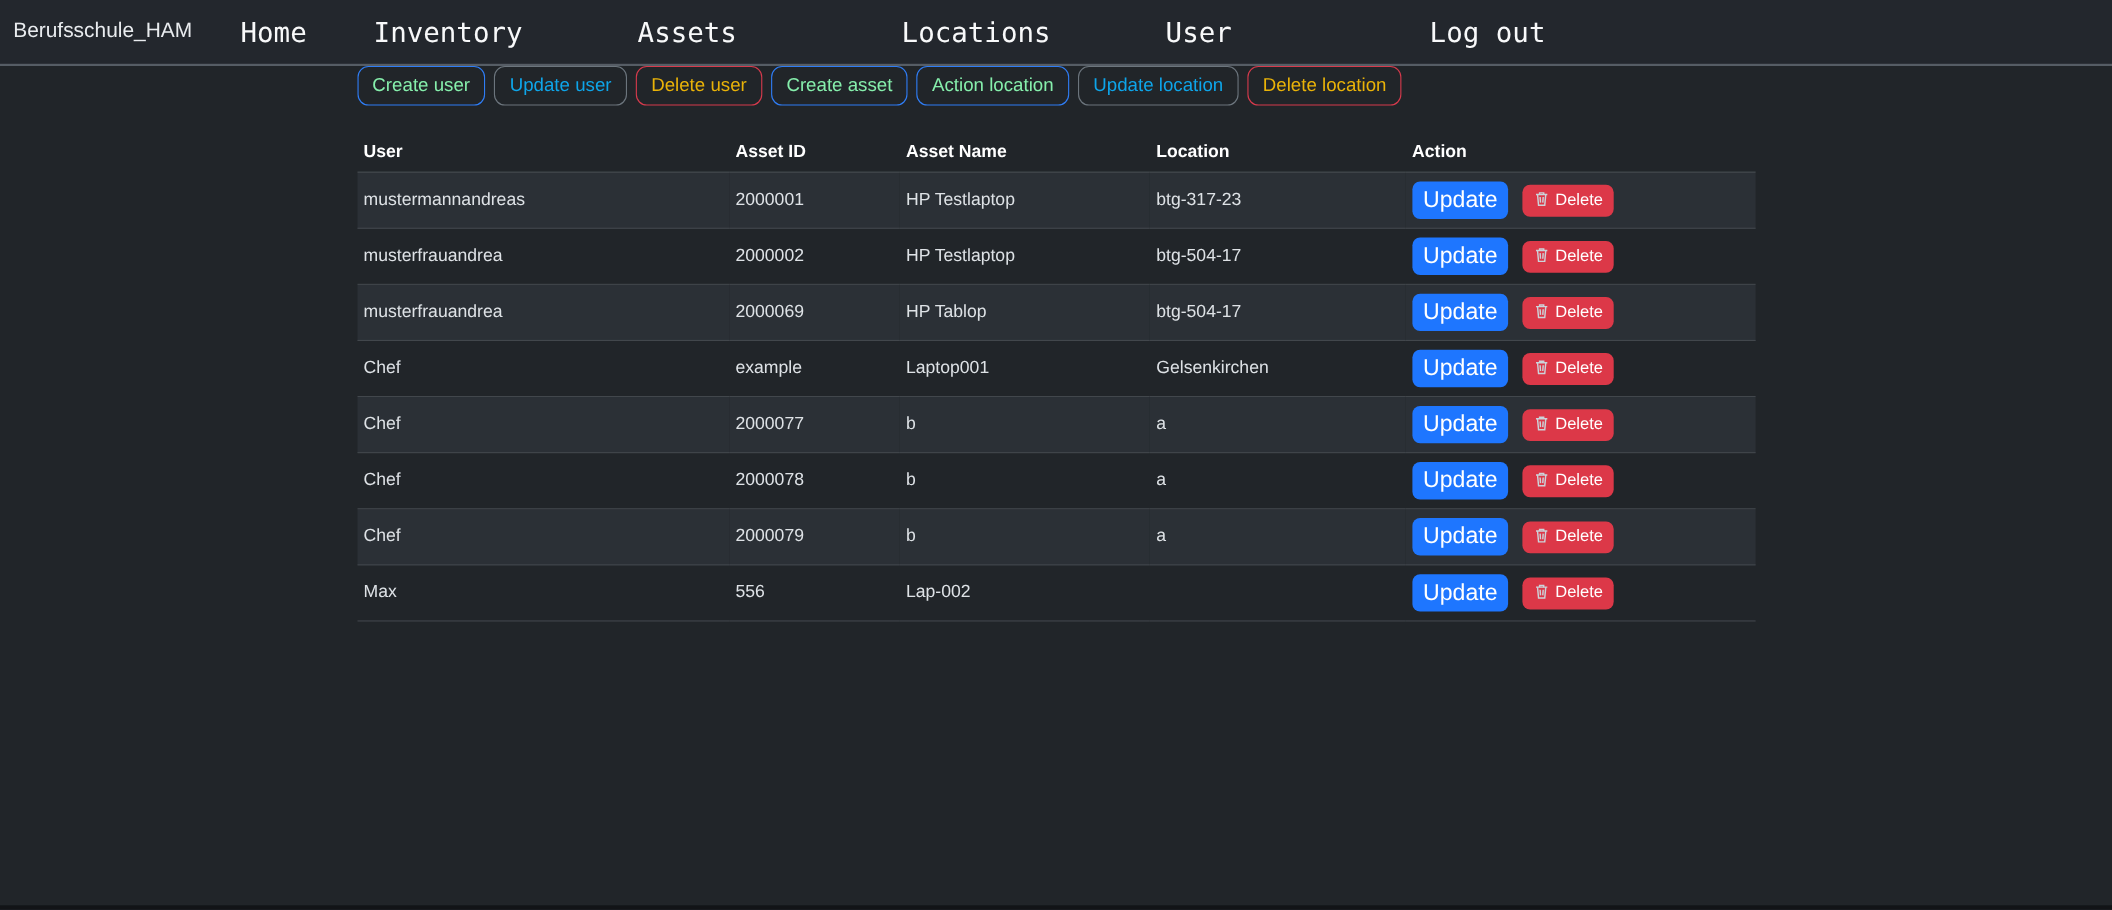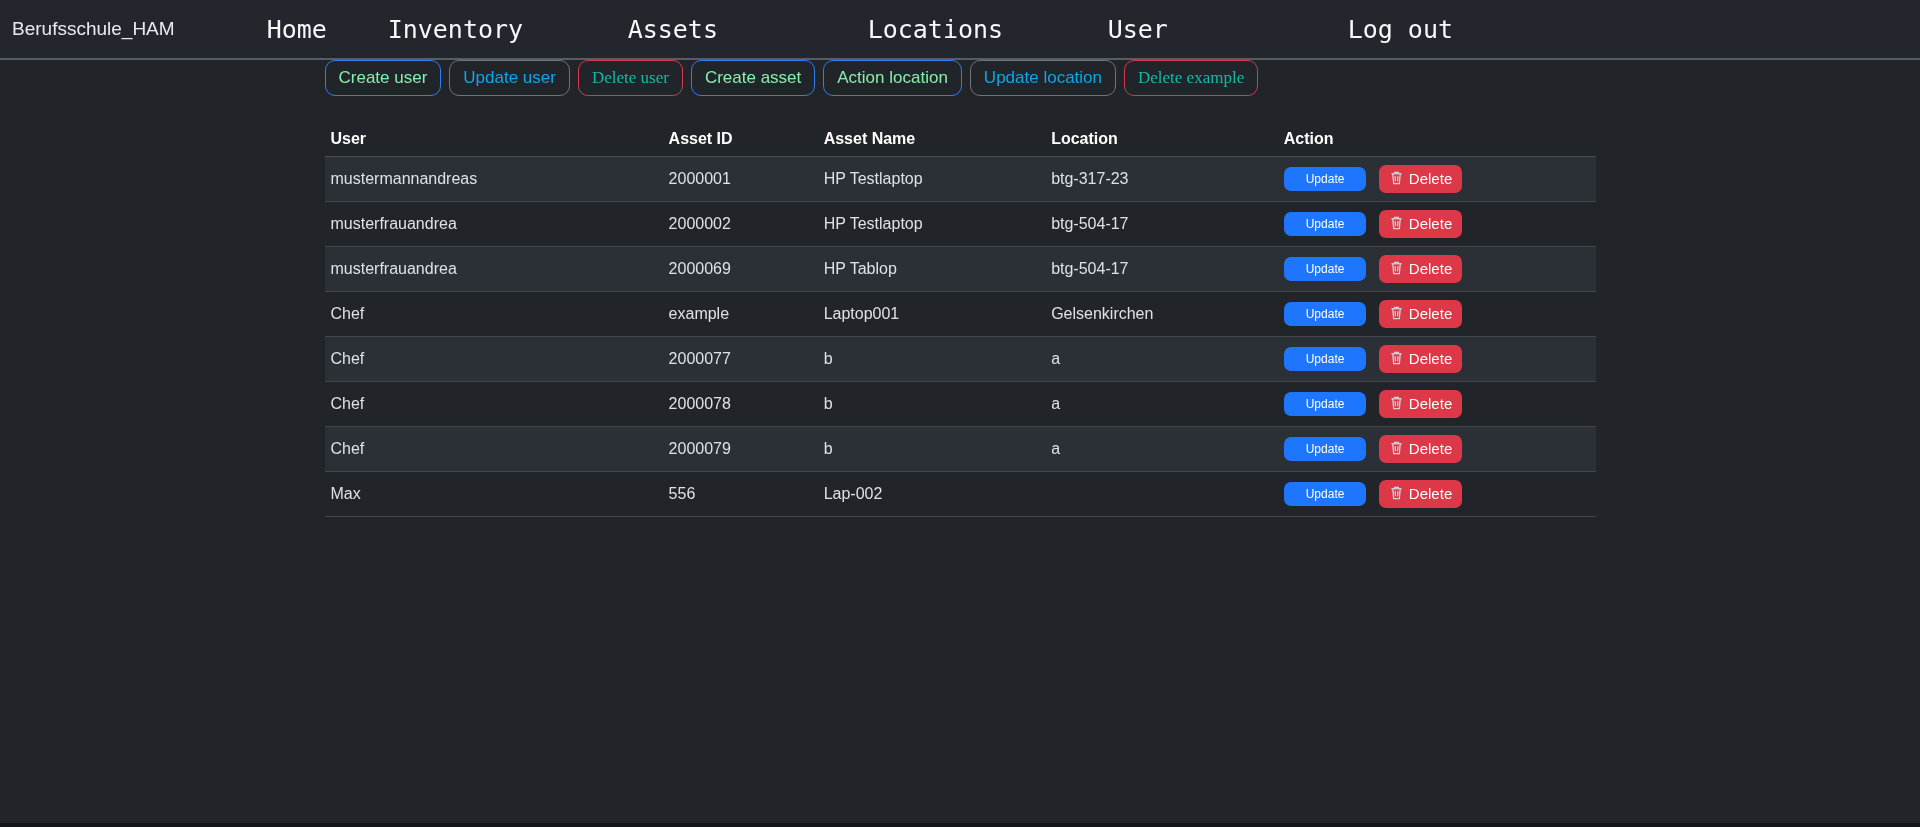--- a/index.html
+++ b/index.html
@@ -23,21 +23,20 @@
   }
   .brand {
     font-size: 19px;
     color: #e9ecef;
     white-space: nowrap;
     cursor: pointer;
   }
   .nav-list {
     list-style: none;
     display: flex;
-    margin-left: 48px;
   }
   .nav-list li { width: 240px; }
   .nav-list li:first-child { width: 121px; }
   .nav-link {
     font-family: "DejaVu Sans Mono", monospace;
     font-size: 25px;
     color: #f8f9fa;
     text-decoration: none;
     cursor: pointer;
     white-space: nowrap;
@@ -61,21 +60,21 @@
     border: 1px solid;
     border-radius: 10px;
     padding: 7px 13px;
     font-size: 17px;
     font-family: "Liberation Sans", sans-serif;
     cursor: pointer;
     white-space: nowrap;
   }
   .btn-outline.primary   { color: #86efac; border-color: #2f7df5; }
   .btn-outline.secondary { color: #0ea5e9; border-color: #6c757d; }
-  .btn-outline.danger    { color: #14b8a6; border-color: #d63a4c; font-family: Liberation Serif, serif; }
+  .btn-outline.danger    { color: #eab308; border-color: #d63a4c; }
 
   
   table.data-table {
     width: 100%;
     margin-top: 28px;
     border-collapse: collapse;
     font-size: 16px;
   }
   .data-table th {
     text-align: left;
@@ -95,22 +94,22 @@
   .col-name  { width: 17.9%; }
   .col-loc   { width: 18.3%; }
   .col-act   { width: 25%;   }
   .data-table td.action-cell { padding: 8px 6px; }
 
   .btn-update {
     background: var(--primary, #1e76ff);
     color: #fff;
     border: none;
     border-radius: 7px;
-    padding: 5px 22px;
-    font-size: 12px;
+    padding: 5px 10px;
+    font-size: 21px;
     font-family: "Liberation Sans", sans-serif;
     cursor: pointer;
   }
   .btn-delete {
     background: var(--danger, #dc3848);
     color: #fff;
     border: none;
     border-radius: 7px;
     padding: 5px 10px;
     font-size: 15px;
@@ -175,21 +174,21 @@
       <button class="btn-outline secondary">Update user</button>
 
       <button class="btn-outline danger">Delete user</button>
 
       <button class="btn-outline primary">Create asset</button>
 
       <button class="btn-outline primary">Action location</button>
 
       <button class="btn-outline secondary">Update location</button>
 
-      <button class="btn-outline danger">Delete example</button>
+      <button class="btn-outline danger">Delete location</button>
 
   </div>
 
   <table class="data-table">
     <colgroup>
       <col class="col-user">
         <col class="col-id">
         <col class="col-name">
         <col class="col-loc">
         <col class="col-act">

